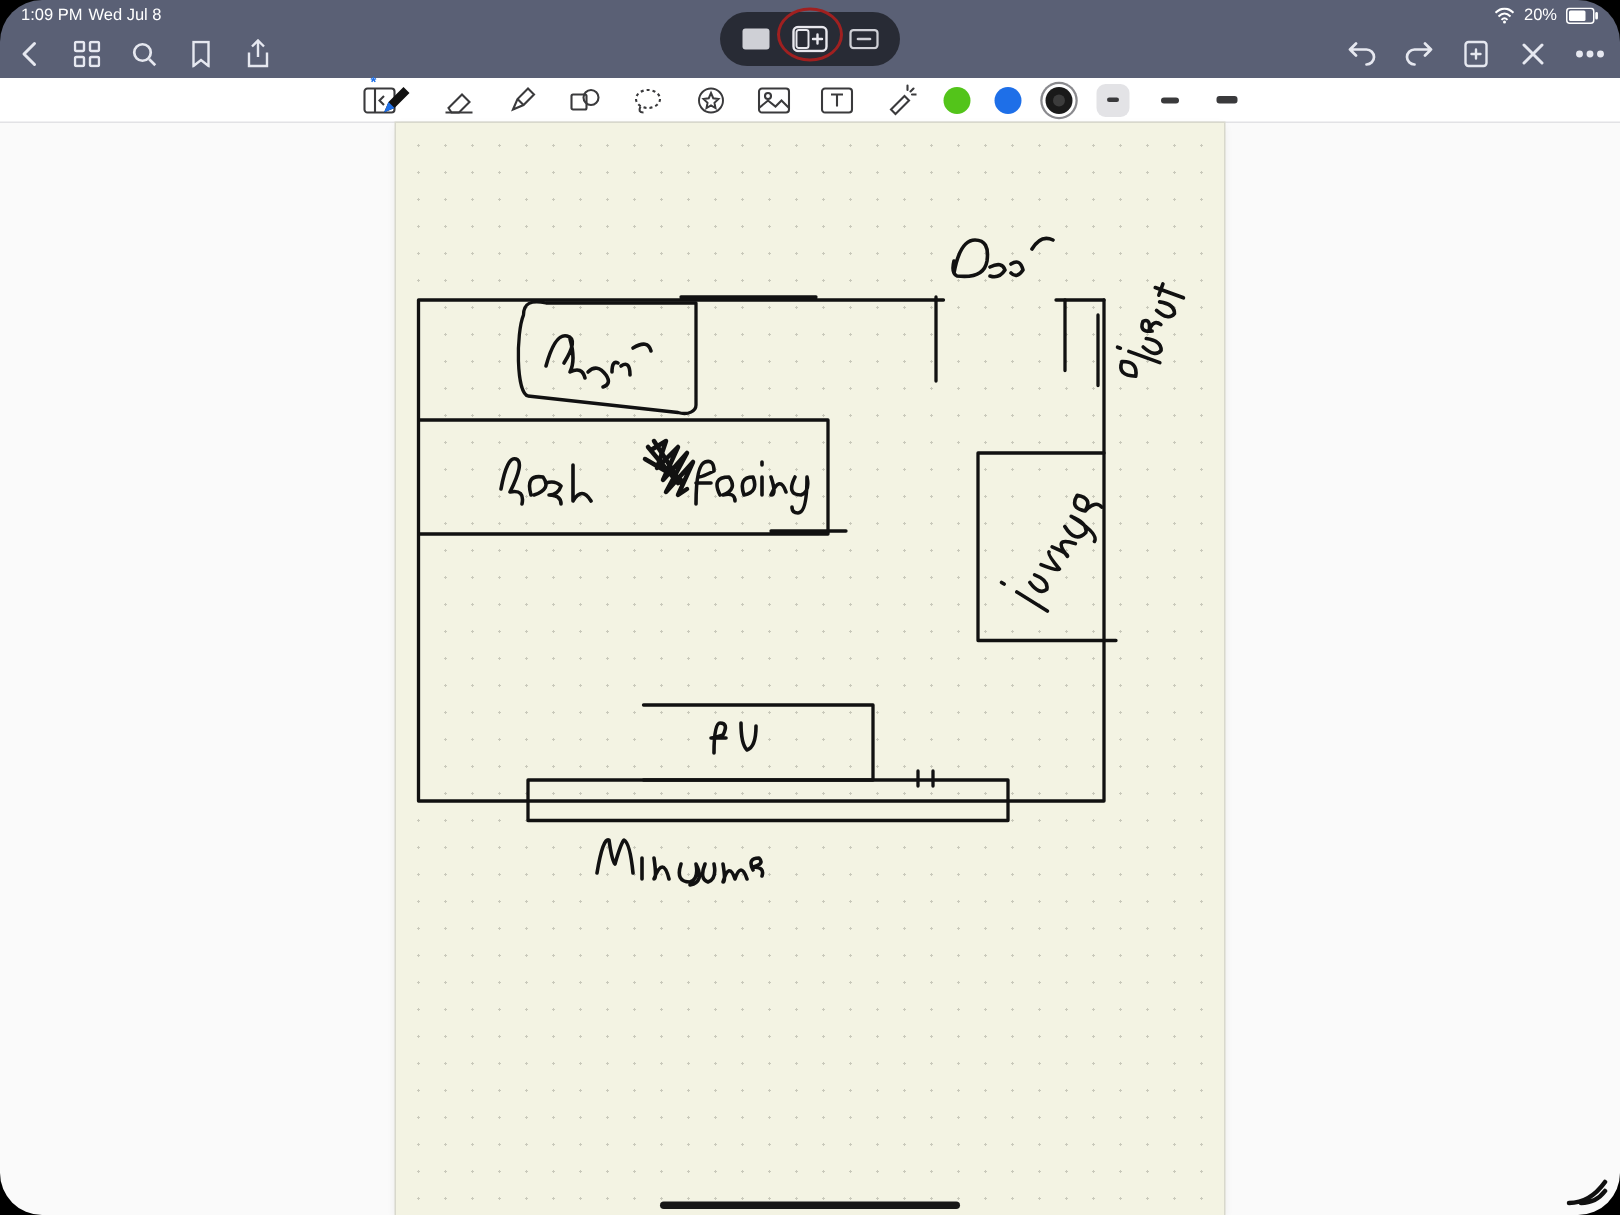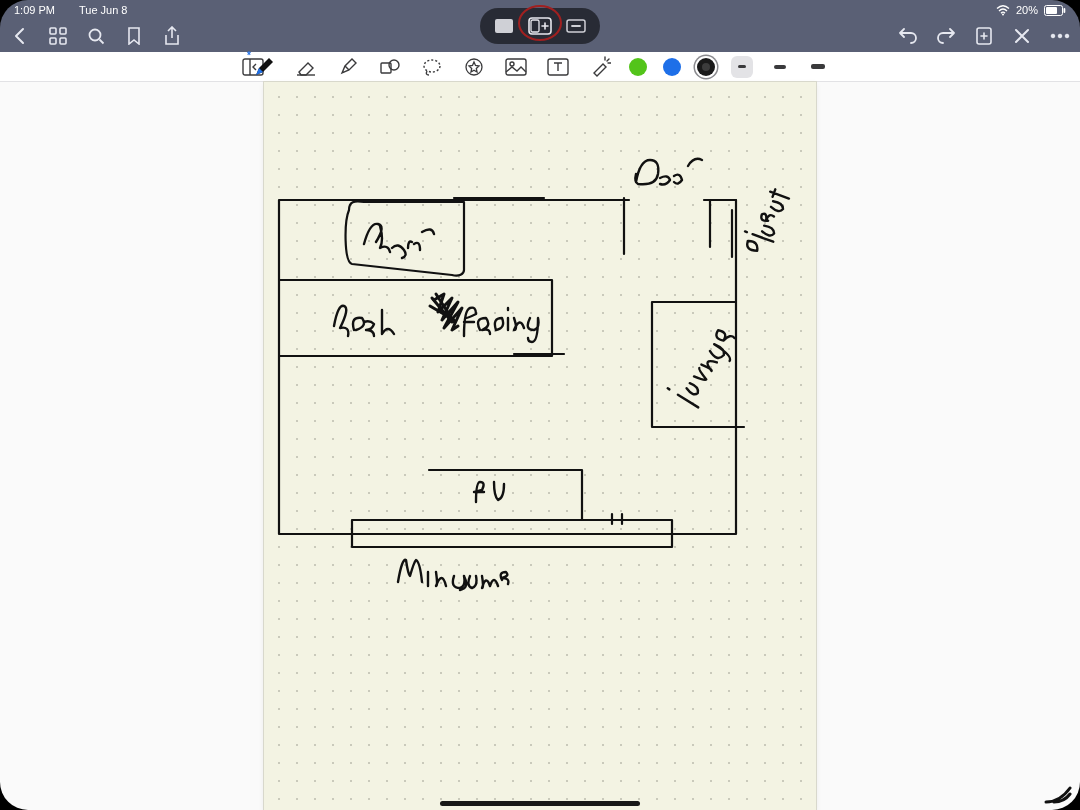--- a/index.html
+++ b/index.html
@@ -7,21 +7,21 @@
   body { border-radius: 28px; overflow:hidden; }
 
   
   .status-bar {
     height: 20px;
     display: flex; align-items: center; justify-content: space-between;
     padding: 0 14px;
     font-size: 11px; color:#fff;
     background: #5a6075;
   }
-  .status-left { display:flex; gap:24px; align-items:center; }
+  .status-left { display:flex; gap:4px; align-items:center; }
   .status-right { display:flex; gap:6px; align-items:center; }
   .wifi, .battery { display:inline-flex; align-items:center; }
 
   
   .nav-bar {
     height: 32px;
     background: #5a6075;
     display:flex; align-items:center; justify-content:space-between;
     padding: 0 10px;
   }
@@ -88,21 +88,21 @@
   .corner-scribble {
     position:absolute; right:8px; bottom:6px; width:36px; height:36px;
   }
 </style>
 </head>
 <body>
 
 <div class="status-bar">
   <div class="status-left">
     <span>1:09 PM</span>
-    <span>Tue Jun 8</span>
+    <span>Wed Jul 8</span>
   </div>
   <div class="status-right">
     <span class="wifi">
       <svg width="14" height="11" viewBox="0 0 14 11">
           <path d="M1 3.5 Q7 -2 13 3.5 M3 6 Q7 2 11 6 M5 8.2 Q7 6 9 8.2" fill="none" stroke="#fff" stroke-width="1.3"></path>
           <circle cx="7" cy="9.6" r="1" fill="#fff"></circle>
         </svg>
     </span>
     <span>20%</span>
     <span class="battery">

